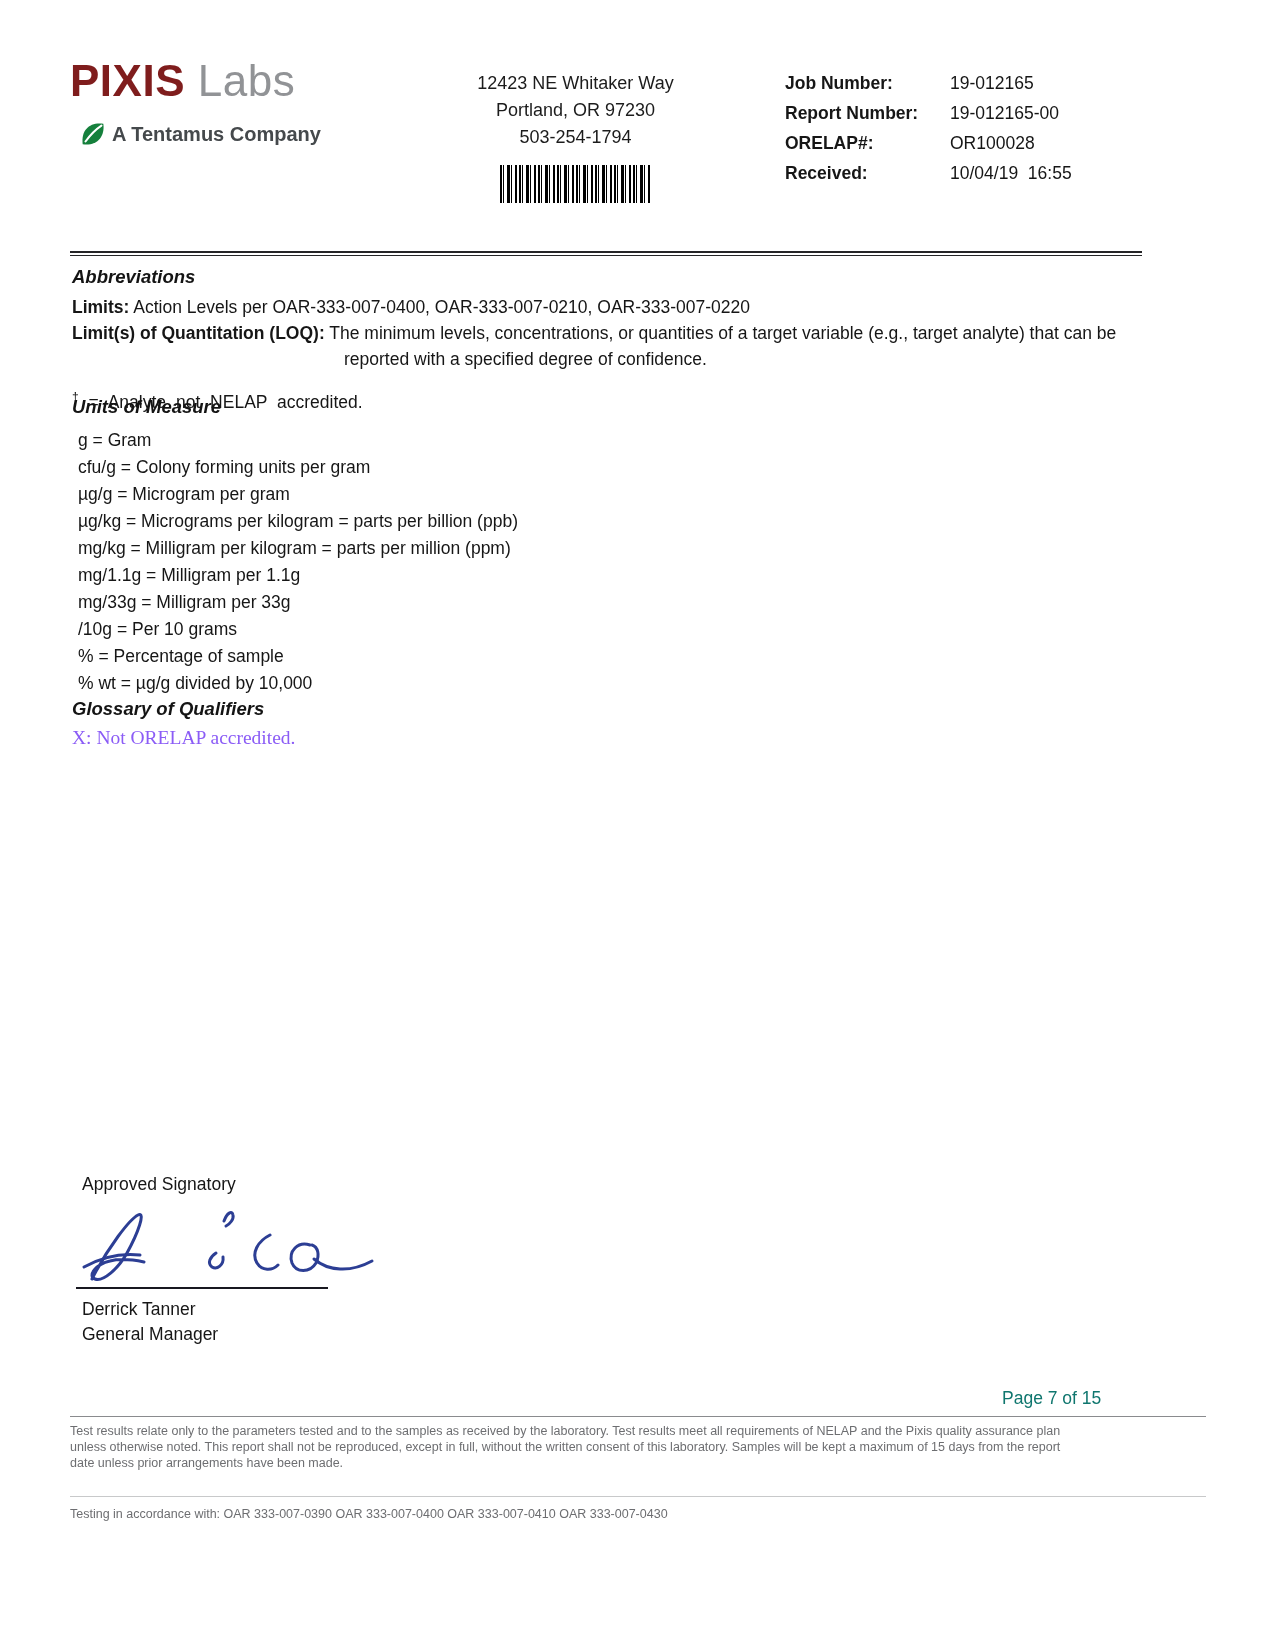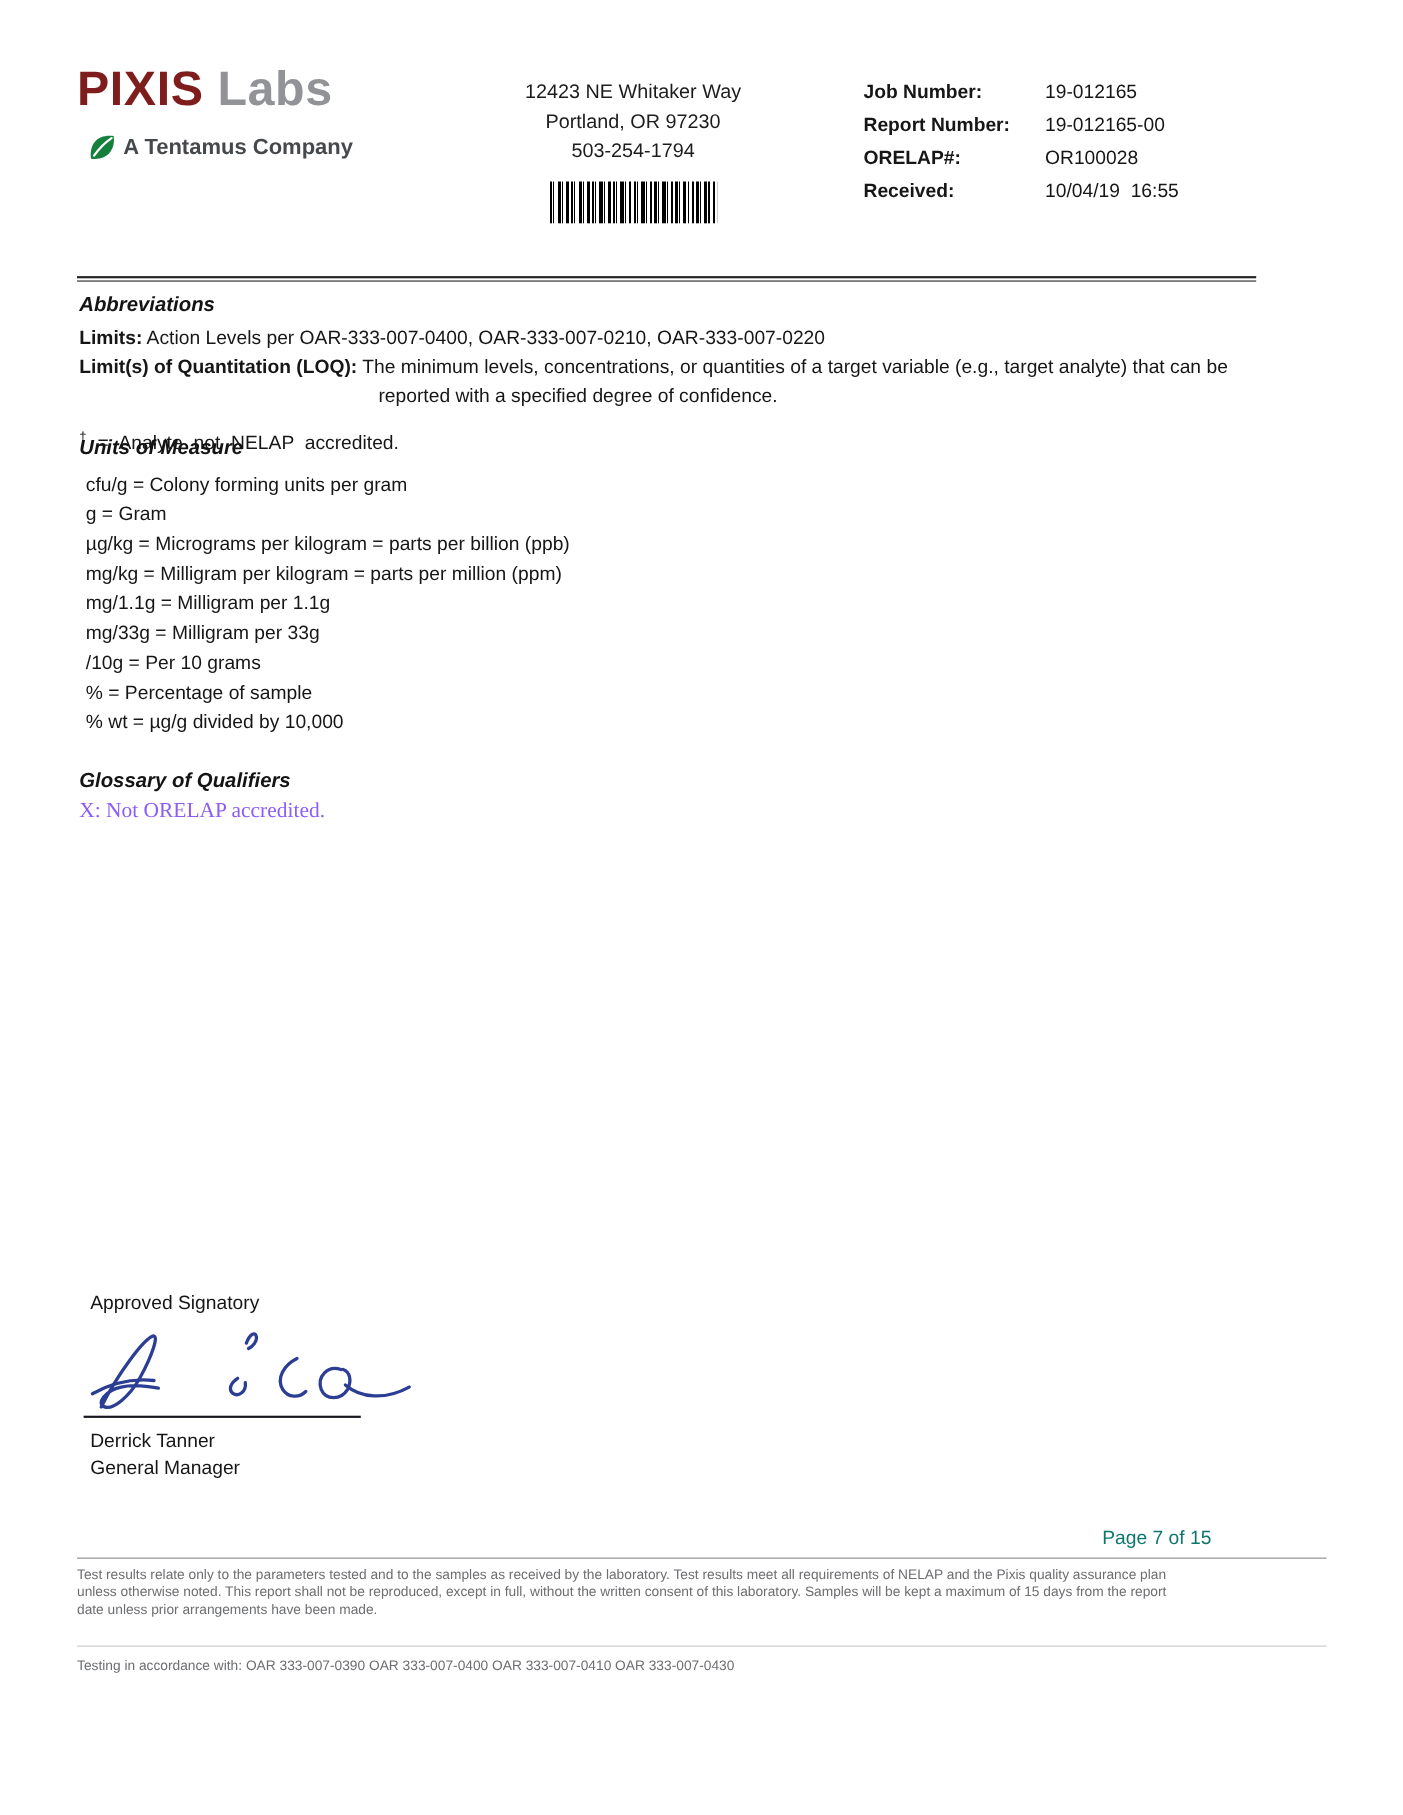--- a/index.html
+++ b/index.html
@@ -12,21 +12,21 @@
     background: #ffffff;
     font-family: "Liberation Sans", sans-serif;
     color: #161616;
     overflow: hidden;
   }
 
   
   .logo { position: absolute; left: 70px; top: 58px; }
   .brand { font-size: 44px; letter-spacing: 0.5px; line-height: 46px; }
   .brand .pixis { font-weight: bold; color: #7f1d1d; }
-  .brand .labs { font-weight: bold; color: #919396; }
+  .brand .labs { font-weight: normal; color: #919396; }
   .tagline { display: flex; align-items: center; gap: 4px; margin-top: 15px; margin-left: 8px; }
   .leaf { width: 30px; height: 30px; flex: 0 0 auto; }
   .tagline-text { font-size: 20px; font-weight: bold; color: #45494c; }
 
   .address {
     position: absolute; left: 443px; top: 70px; width: 265px;
     text-align: center; font-size: 18px; line-height: 27px; color: #1c1c1c;
   }
   .barcode {
     width: 152px; height: 38px; margin: 14px auto 0;
@@ -144,22 +144,23 @@
     </p>
     <p class="dagger">
       <sup>†</sup>
       <span>= Analyte not NELAP accredited.</span>
     </p>
   </section>
 
   <section class="units">
     <h2 class="section-title">Units of Measure</h2>
     <ul>
+      <li>g = Gram</li>
       <li>cfu/g = Colony forming units per gram</li>
-      <li>g = Gram</li>
+      <li>µg/g = Microgram per gram</li>
       <li>µg/kg = Micrograms per kilogram = parts per billion (ppb)</li>
       <li>mg/kg = Milligram per kilogram = parts per million (ppm)</li>
       <li>mg/1.1g = Milligram per 1.1g</li>
       <li>mg/33g = Milligram per 33g</li>
       <li>/10g = Per 10 grams</li>
       <li>% = Percentage of sample</li>
       <li>% wt = µg/g divided by 10,000</li>
     </ul>
   </section>
 

